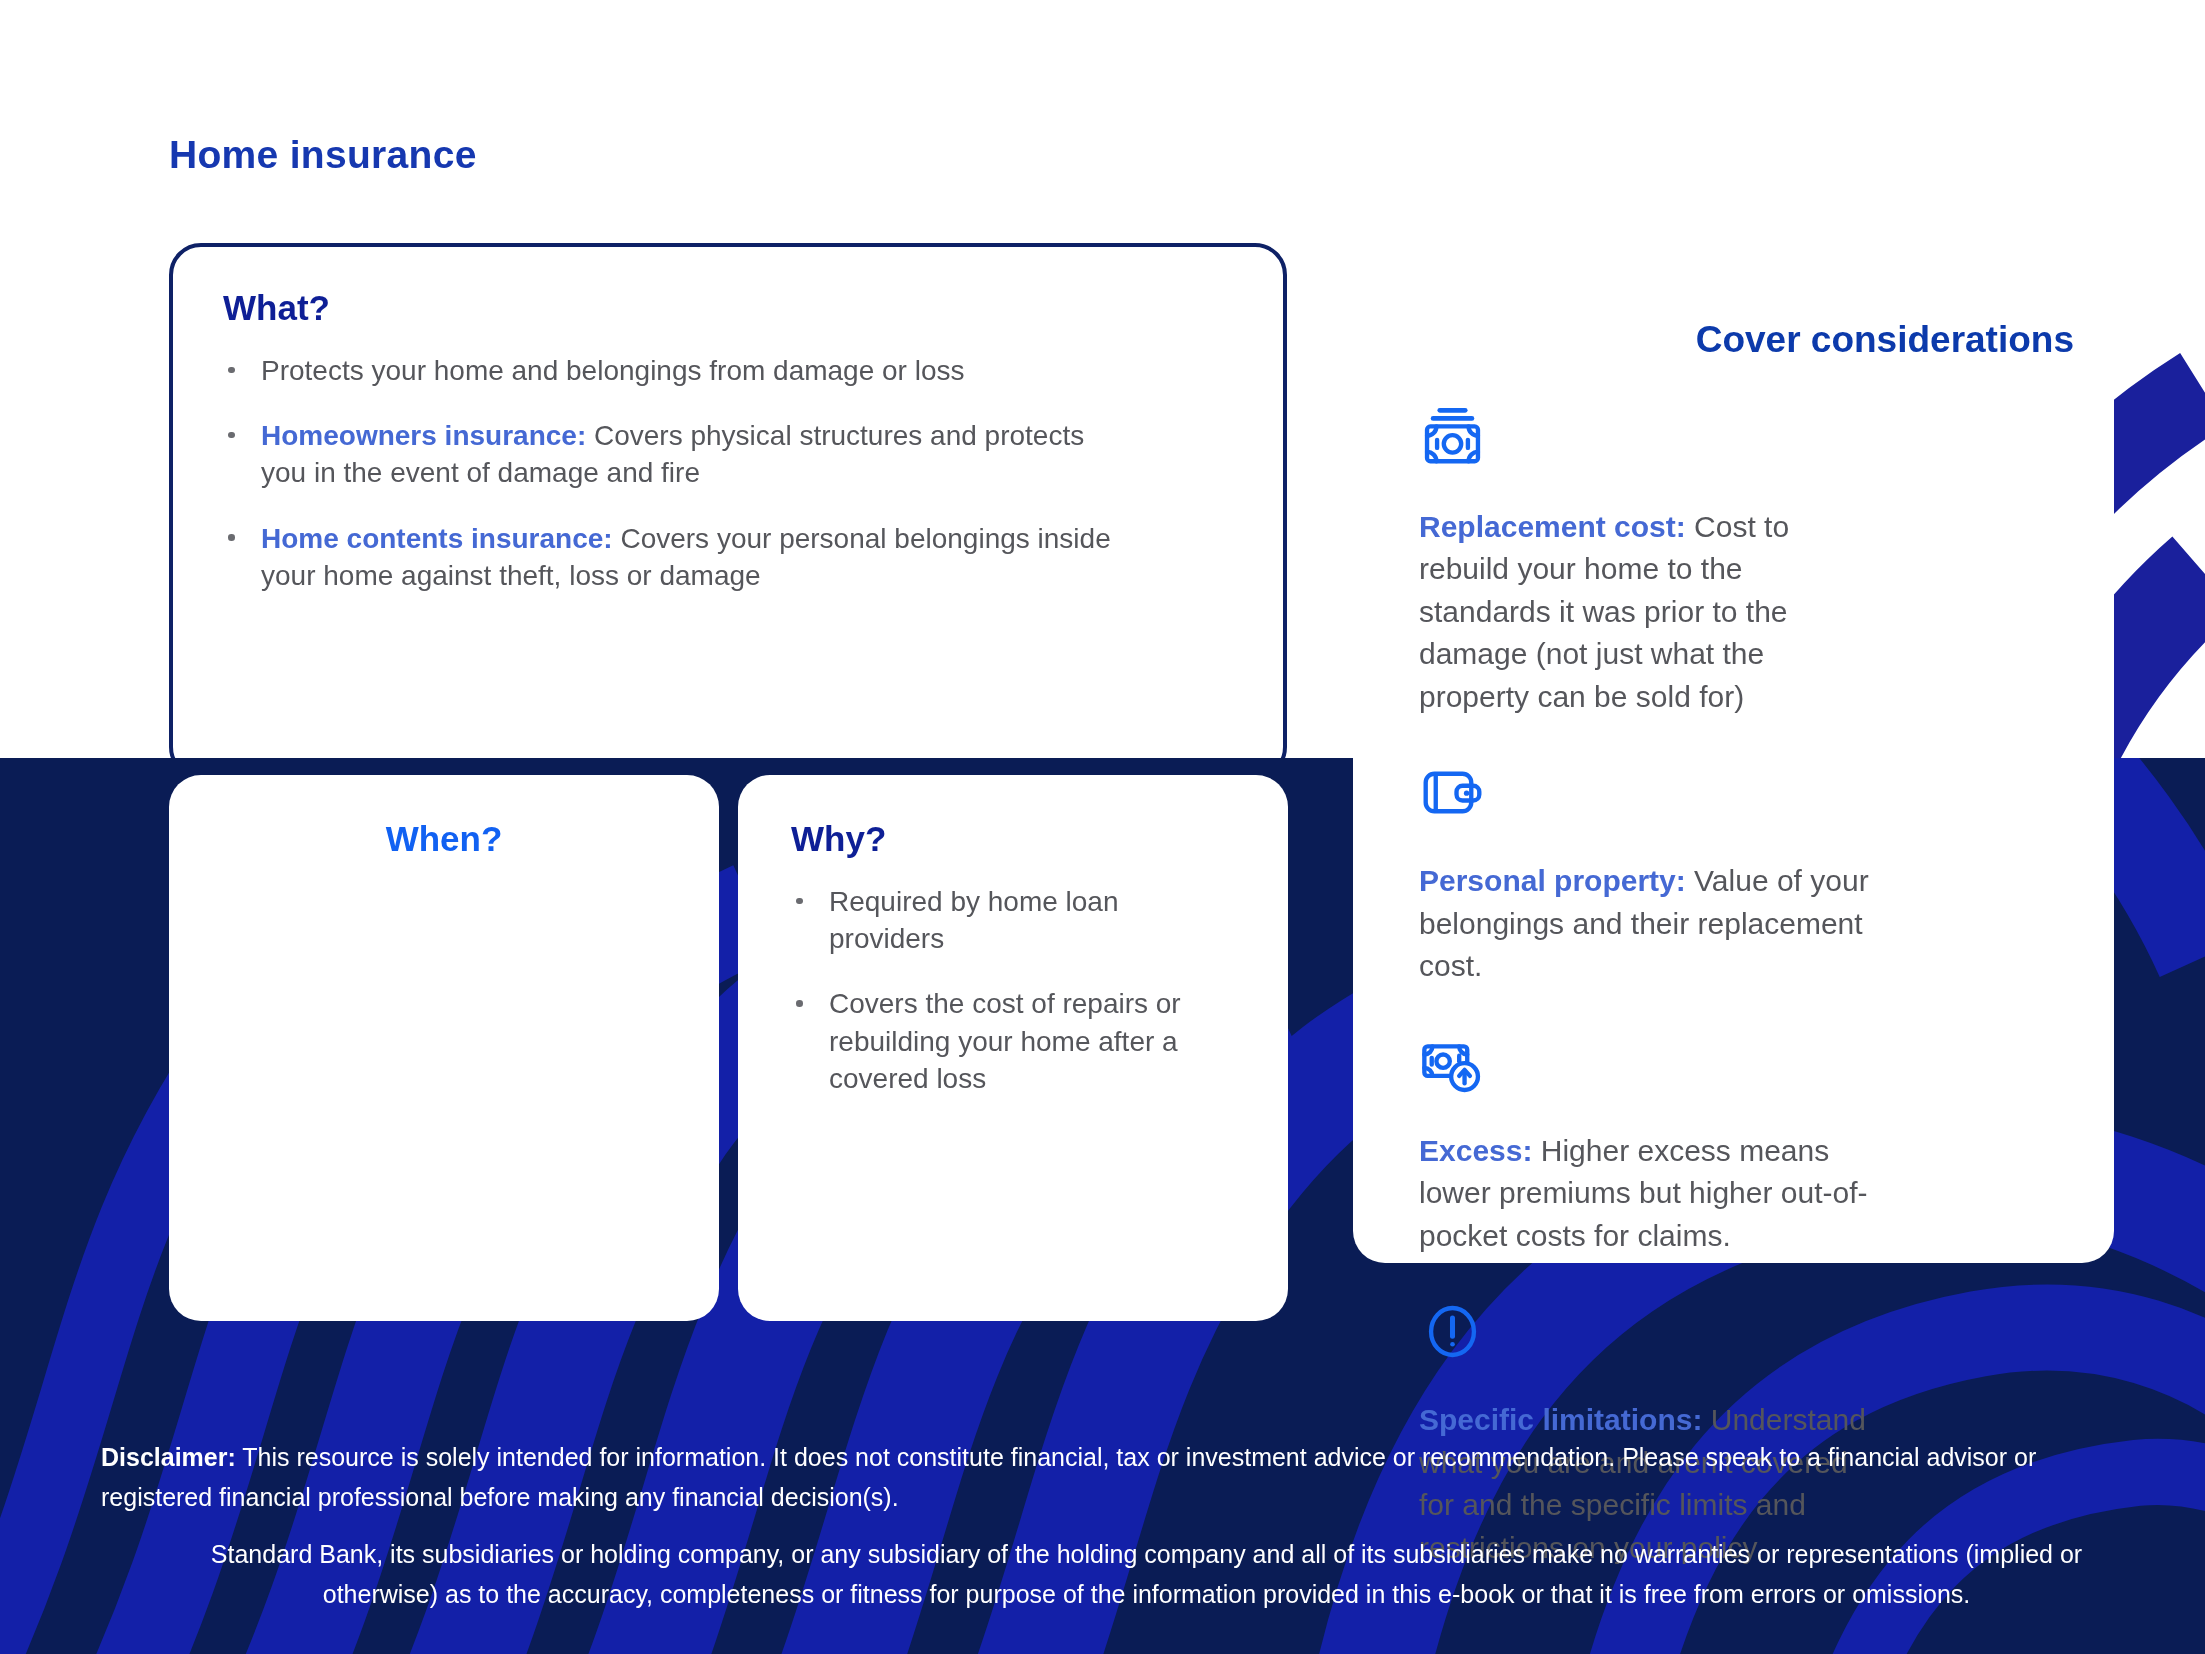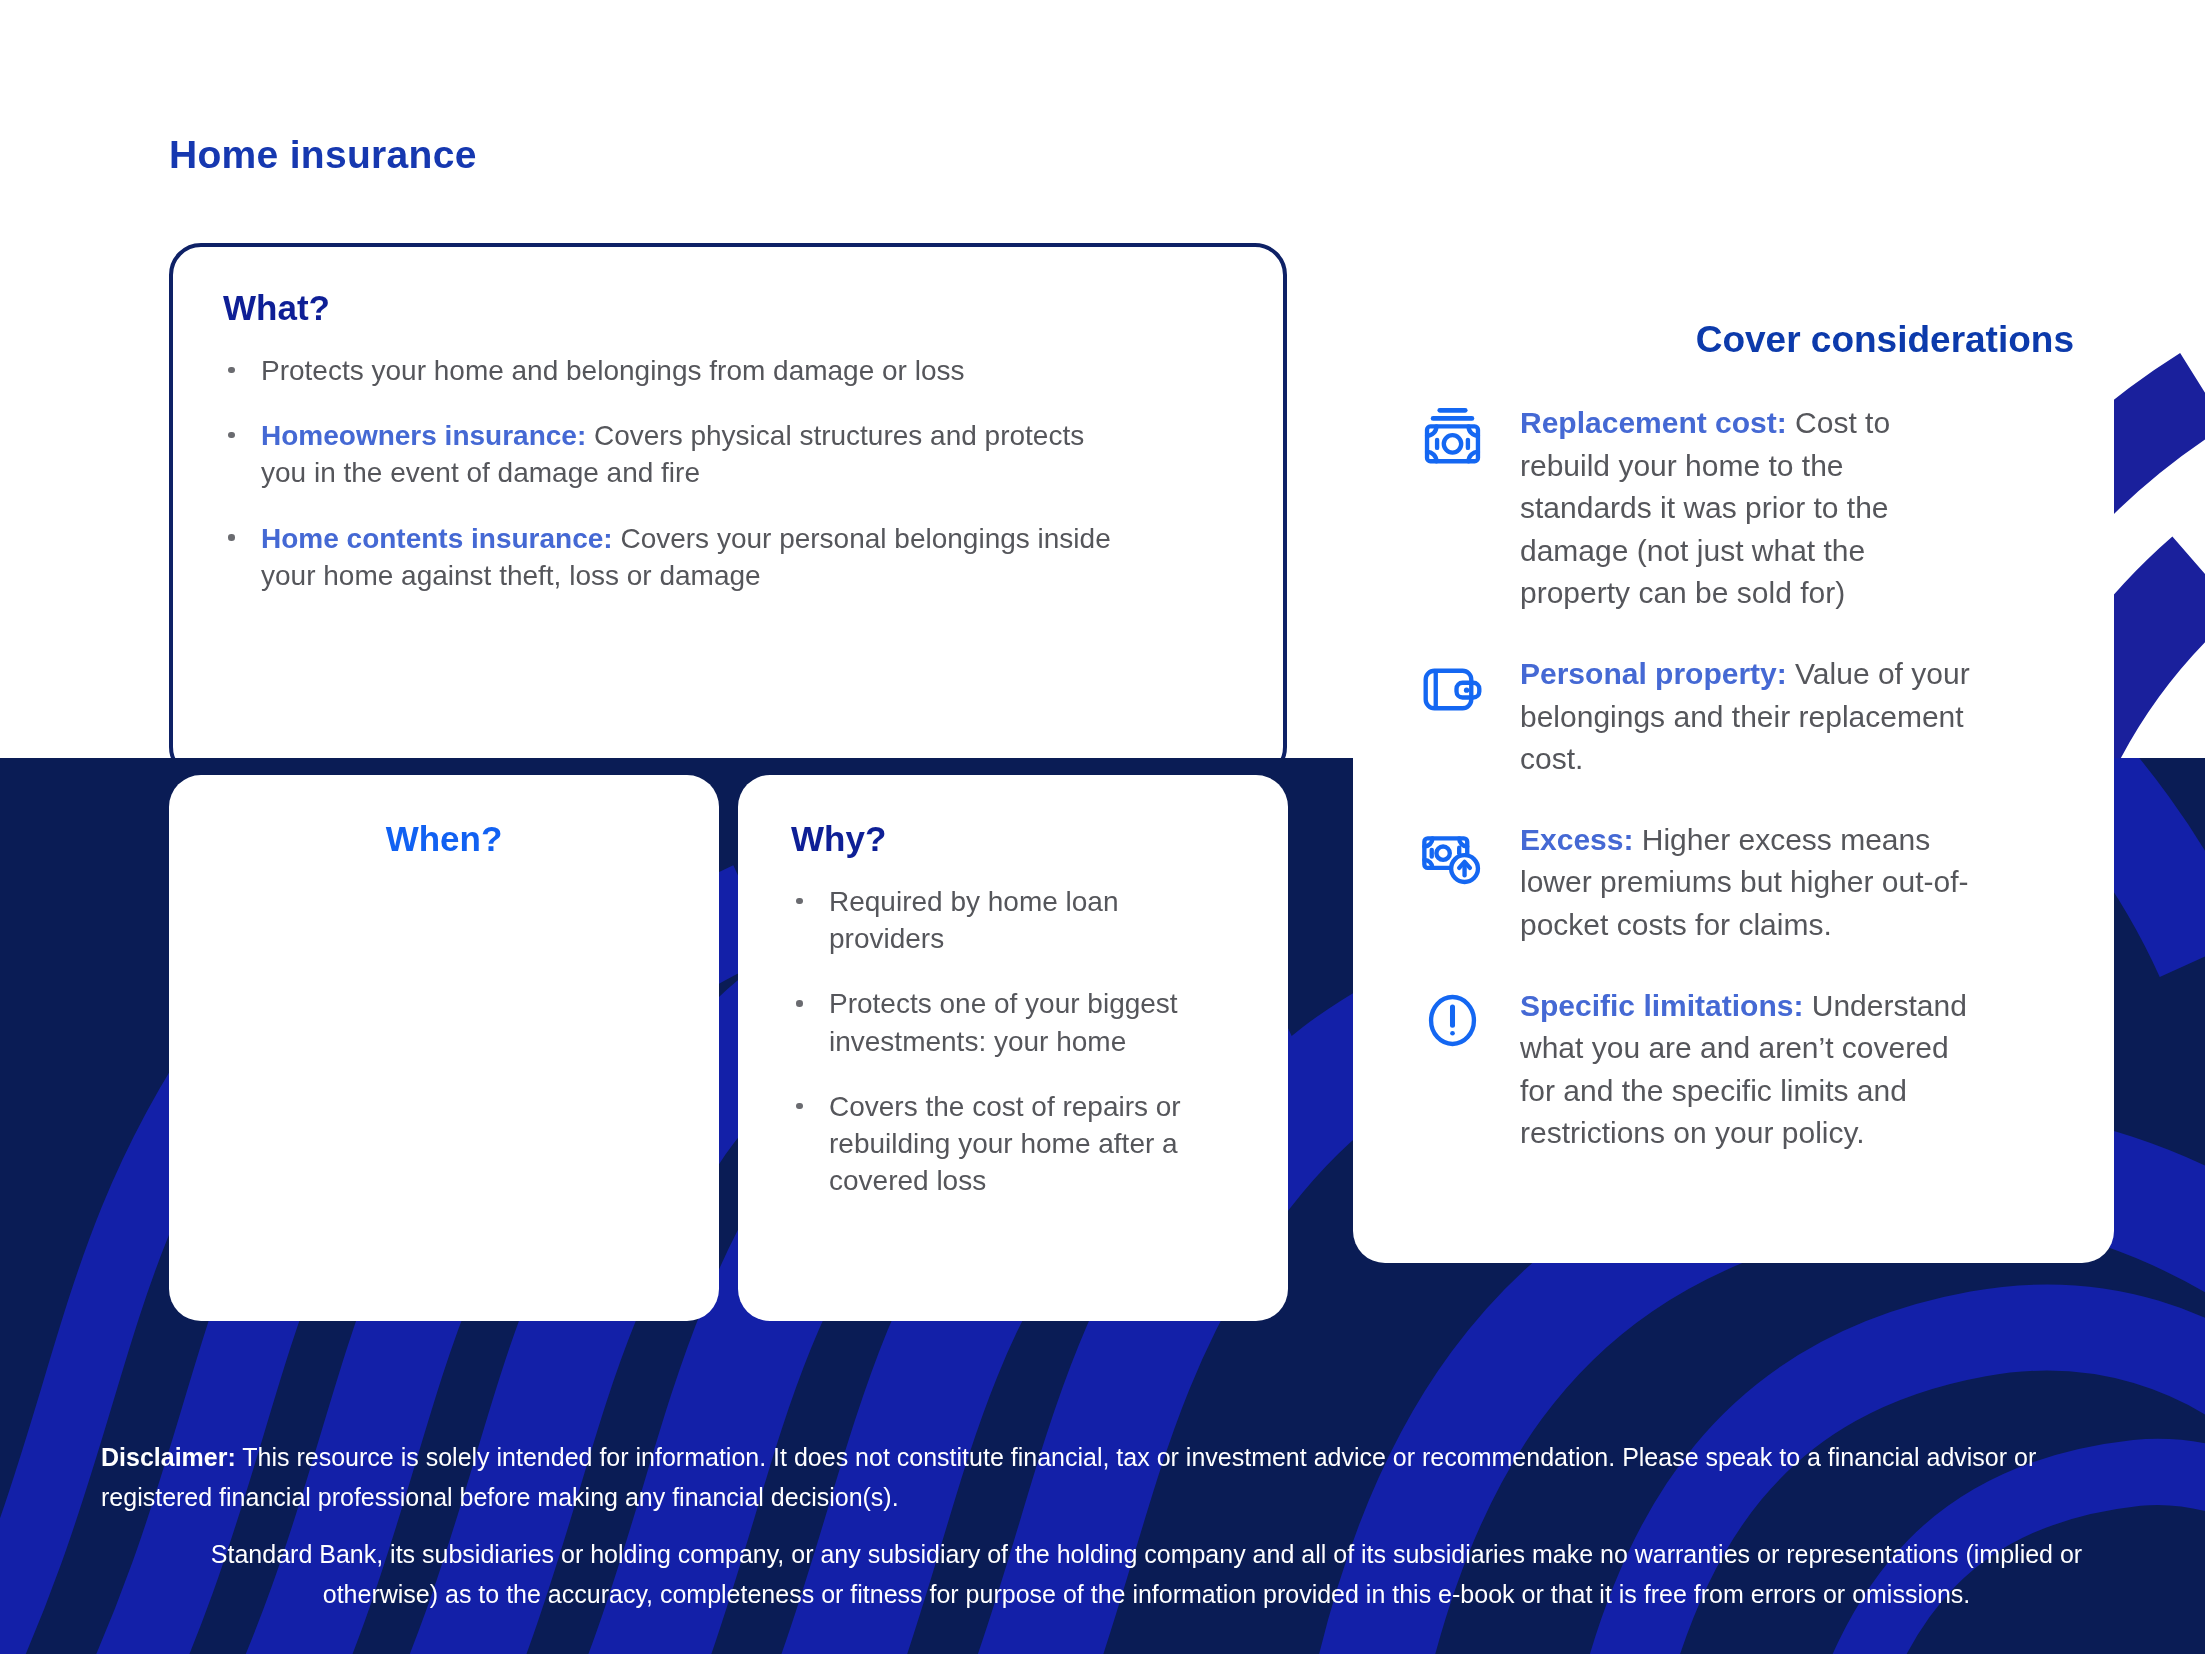--- a/index.html
+++ b/index.html
@@ -47,21 +47,21 @@
   ul.bullets li::before{
     content:"";position:absolute;left:5.3px;top:14.6px;width:6.6px;height:6.6px;border-radius:50%;
     background:#6a6b70;
   }
   .what-card ul.bullets li{max-width:940px;}
   .when-card ul.bullets li{max-width:423px;}
   .why-card ul.bullets li{max-width:423px;}
   .inline-label{font-weight:bold;color:var(--label-blue,#4569d4);}
 
   
-  .cover-item{display:flex;margin-bottom:38px;}
+  .cover-item{display:flex;margin-bottom:38px;flex-direction:column;}
   .cover-icon{width:101px;flex:0 0 101px;padding-top:2.6px;}
   .cover-icon svg{width:67px;height:67px;display:block;}
   .cover-text{
     font-size:30px;line-height:1.42;color:var(--body-gray,#55565b);
     white-space:pre-line;max-width:562px;
   }
   .cover-text .inline-label{color:var(--label-blue,#4569d4);}
 
   
   .disclaimer{
@@ -115,22 +115,20 @@
 
 <div class="abs card when-card">
   <h2 class="card-heading">When?</h2>
 </div>
 
 <div class="abs card why-card">
   <h2 class="card-heading">Why?</h2>
   <ul class="bullets">
     <li><span>Required by home loan
 providers</span></li>
-    <li><span>Protects one of your biggest
-investments: your home</span></li>
     <li><span>Covers the cost of repairs or
 rebuilding your home after a
 covered loss</span></li>
   </ul>
 </div>
 
 <div class="abs card cover-card">
   <h2 class="cover-heading">Cover considerations</h2>
 
   <div class="cover-item">

